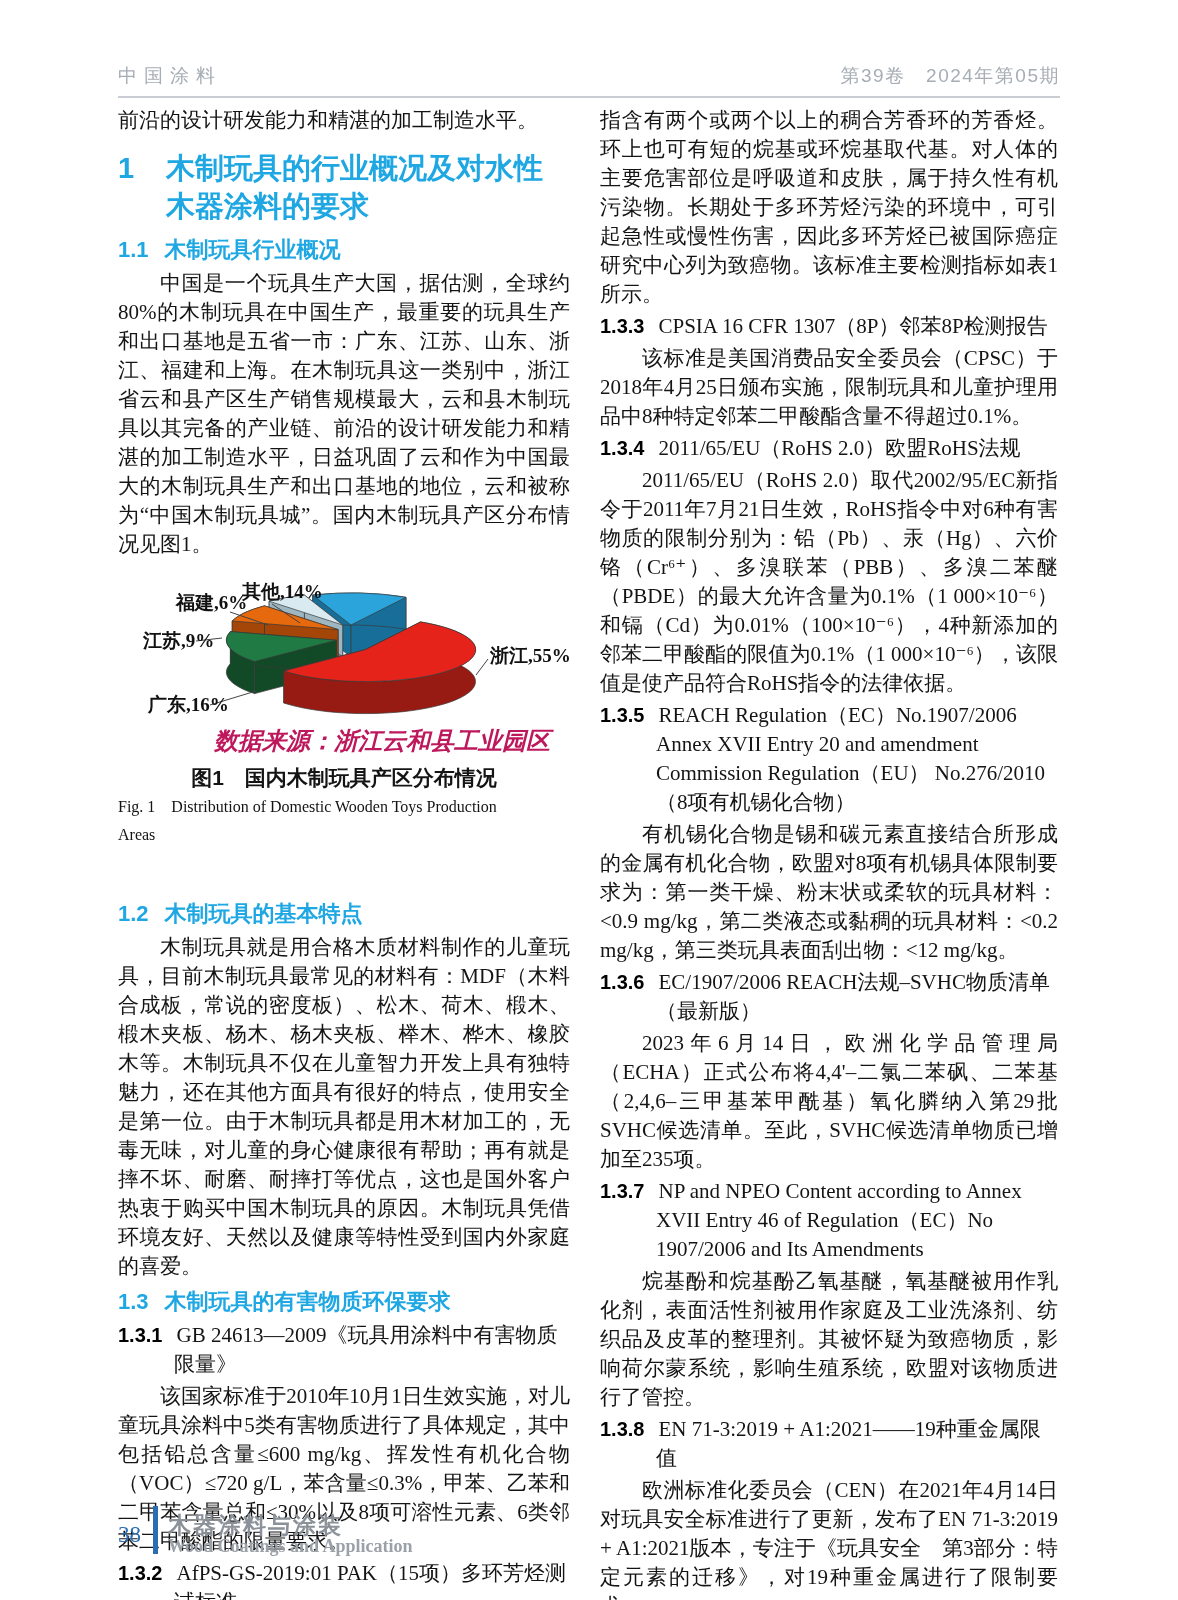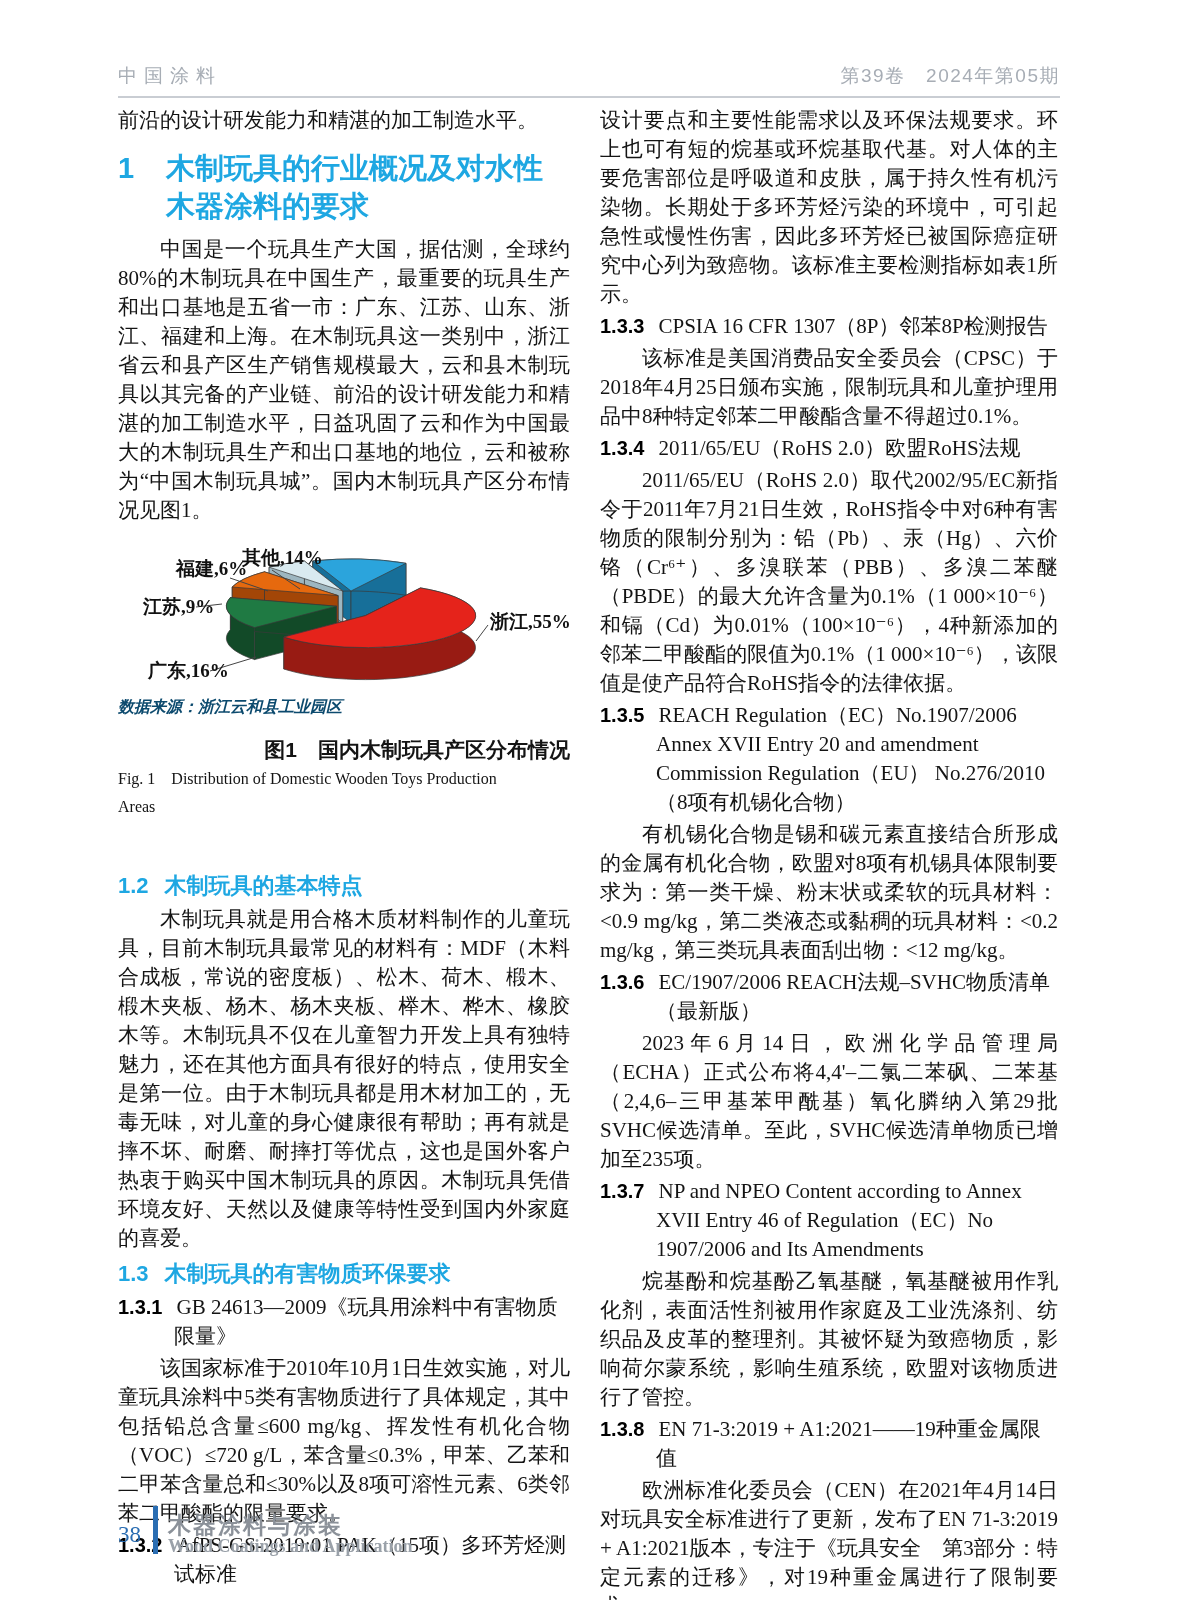--- a/index.html
+++ b/index.html
@@ -36,25 +36,25 @@
   }
   .h2 .num{margin-right:16px;}
   .h3{margin:3px 0;padding-left:56px;text-indent:-56px;text-align:left;}
   .h3 .num{
     color:#000000;font-family:"Liberation Sans","DejaVu Sans",sans-serif;
     font-weight:bold;font-size:20px;margin-right:14px;
   }
   .figure{margin:8px 0 50px;}
   .figure svg{display:block;}
   .fig-source{
-    color:#0c4a6e;font-style:italic;font-weight:bold;
-    padding-right:20px;font-size:16px;line-height:24px;margin-top:4px;text-indent:0;
+    color:#be185d;font-style:italic;font-weight:bold;text-align:right;
+    padding-right:20px;font-size:24px;line-height:24px;margin-top:4px;text-indent:0;
   }
   .fig-cap-zh{
-    text-align:right;font-weight:bold;font-size:21px;line-height:30px;margin-top:16px;
+    text-align:center;font-weight:bold;font-size:21px;line-height:30px;margin-top:10px;
     font-family:"Liberation Sans","DejaVu Sans",sans-serif;text-indent:0;
   }
   .fig-cap-en{
     text-align:left;font-weight:normal;font-size:16px;line-height:28px;text-indent:0;
     font-family:"Liberation Serif","DejaVu Serif",serif;
   }
   .ftr{
     position:absolute;left:118px;top:1506px;display:flex;align-items:flex-end;
   }
   .ftr-num{
@@ -76,20 +76,21 @@
 <body>
 
 <div class="hdr">
   <span class="hdr-left">中国涂料</span>
   <span class="hdr-right">第39卷　2024年第05期</span>
 </div>
 
 <div class="col" id="col-left">
     <div class="para noindent">前沿的设计研发能力和精湛的加工制造水平。</div>
     <div class="h1"><span class="num">1</span><span class="txt">木制玩具的行业概况及对水性木器涂料的要求</span></div>
+    <div class="h2"><span class="num">1.1</span><span class="txt">木制玩具行业概况</span></div>
     <div class="para">中国是一个玩具生产大国，据估测，全球约80%的木制玩具在中国生产，最重要的玩具生产和出口基地是五省一市：广东、江苏、山东、浙江、福建和上海。在木制玩具这一类别中，浙江省云和县产区生产销售规模最大，云和县木制玩具以其完备的产业链、前沿的设计研发能力和精湛的加工制造水平，日益巩固了云和作为中国最大的木制玩具生产和出口基地的地位，云和被称为“中国木制玩具城”。国内木制玩具产区分布情况见图1。</div>
     <div class="figure">
       <svg width="452" height="158" viewBox="0 0 452 158">
         <g>
           <path d="M233.0,58.0L194.7,28.0L194.7,60.0L233.0,90.0Z" fill="#176f99" stroke="#3a3a3a" stroke-width="0.7" stroke-linejoin="round"></path>
           <path d="M233.0,58.0L288.0,30.3L288.0,62.3L233.0,90.0Z" fill="#176f99" stroke="#3a3a3a" stroke-width="0.7" stroke-linejoin="round"></path>
           <path d="M194.7,28.0L203.8,27.2L213.1,26.6L222.7,26.2L232.2,26.0L241.8,26.1L251.3,26.5L260.7,27.1L269.9,27.9L278.8,28.9L287.3,30.2L288.0,30.3L288.0,62.3L287.3,62.2L278.8,60.9L269.9,59.9L260.7,59.1L251.3,58.5L241.8,58.1L232.2,58.0L222.7,58.2L213.1,58.6L203.8,59.2L194.7,60.0Z" fill="#176f99" stroke="#3a3a3a" stroke-width="0.7" stroke-linejoin="round"></path>
           <path d="M233.0,58.0L194.7,28.0A110,32 0 0 1 288.0,30.3Z" fill="#2ba4dc" stroke="#3a3a3a" stroke-width="0.7" stroke-linejoin="round"></path>
         </g>
         <g>
@@ -133,21 +134,21 @@
       <div class="fig-cap-en">Areas</div>
     </div>
     <div class="h2"><span class="num">1.2</span><span class="txt">木制玩具的基本特点</span></div>
     <div class="para">木制玩具就是用合格木质材料制作的儿童玩具，目前木制玩具最常见的材料有：MDF（木料合成板，常说的密度板）、松木、荷木、椴木、椴木夹板、杨木、杨木夹板、榉木、桦木、橡胶木等。木制玩具不仅在儿童智力开发上具有独特魅力，还在其他方面具有很好的特点，使用安全是第一位。由于木制玩具都是用木材加工的，无毒无味，对儿童的身心健康很有帮助；再有就是摔不坏、耐磨、耐摔打等优点，这也是国外客户热衷于购买中国木制玩具的原因。木制玩具凭借环境友好、天然以及健康等特性受到国内外家庭的喜爱。</div>
     <div class="h2"><span class="num">1.3</span><span class="txt">木制玩具的有害物质环保要求</span></div>
     <div class="h3"><span class="num">1.3.1</span><span class="txt">GB 24613—2009《玩具用涂料中有害物质限量》</span></div>
     <div class="para">该国家标准于2010年10月1日生效实施，对儿童玩具涂料中5类有害物质进行了具体规定，其中包括铅总含量≤600 mg/kg、挥发性有机化合物（VOC）≤720 g/L，苯含量≤0.3%，甲苯、乙苯和二甲苯含量总和≤30%以及8项可溶性元素、6类邻苯二甲酸酯的限量要求。</div>
     <div class="h3"><span class="num">1.3.2</span><span class="txt">AfPS-GS-2019:01 PAK（15项）多环芳烃测试标准</span></div>
   </div>
 <div class="col" id="col-right">
-    <div class="para noindent">设计要点和主要性能需求以及环保法规要求。环上也可有短的烷基或环烷基取代基。对人体的主要危害部位是呼吸道和皮肤，属于持久性有机污染物。长期处于多环芳烃污染的环境中，可引起急性或慢性伤害，因此多环芳烃已被国际癌症研究中心列为致癌物。该标准主要检测指标如表1所示。</div>
+    <div class="para noindent">指含有两个或两个以上的稠合芳香环的芳香烃。环上也可有短的烷基或环烷基取代基。对人体的主要危害部位是呼吸道和皮肤，属于持久性有机污染物。长期处于多环芳烃污染的环境中，可引起急性或慢性伤害，因此多环芳烃已被国际癌症研究中心列为致癌物。该标准主要检测指标如表1所示。</div>
     <div class="h3"><span class="num">1.3.3</span><span class="txt">CPSIA 16 CFR 1307（8P）邻苯8P检测报告</span></div>
     <div class="para">该标准是美国消费品安全委员会（CPSC）于2018年4月25日颁布实施，限制玩具和儿童护理用品中8种特定邻苯二甲酸酯含量不得超过0.1%。</div>
     <div class="h3"><span class="num">1.3.4</span><span class="txt">2011/65/EU（RoHS 2.0）欧盟RoHS法规</span></div>
     <div class="para">2011/65/EU（RoHS 2.0）取代2002/95/EC新指令于2011年7月21日生效，RoHS指令中对6种有害物质的限制分别为：铅（Pb）、汞（Hg）、六价铬（Cr⁶⁺）、多溴联苯（PBB）、多溴二苯醚（PBDE）的最大允许含量为0.1%（1 000×10⁻⁶）和镉（Cd）为0.01%（100×10⁻⁶），4种新添加的邻苯二甲酸酯的限值为0.1%（1 000×10⁻⁶），该限值是使产品符合RoHS指令的法律依据。</div>
     <div class="h3"><span class="num">1.3.5</span><span class="txt">REACH Regulation（EC）No.1907/2006 Annex XVII Entry 20 and amendment Commission Regulation（EU） No.276/2010（8项有机锡化合物）</span></div>
     <div class="para">有机锡化合物是锡和碳元素直接结合所形成的金属有机化合物，欧盟对8项有机锡具体限制要求为：第一类干燥、粉末状或柔软的玩具材料：&lt;0.9 mg/kg，第二类液态或黏稠的玩具材料：&lt;0.2 mg/kg，第三类玩具表面刮出物：&lt;12 mg/kg。</div>
     <div class="h3"><span class="num">1.3.6</span><span class="txt">EC/1907/2006 REACH法规–SVHC物质清单（最新版）</span></div>
     <div class="para">2023年6月14日，欧洲化学品管理局（ECHA）正式公布将4,4'–二氯二苯砜、二苯基（2,4,6–三甲基苯甲酰基）氧化膦纳入第29批SVHC候选清单。至此，SVHC候选清单物质已增加至235项。</div>
     <div class="h3"><span class="num">1.3.7</span><span class="txt">NP and NPEO Content according to Annex XVII Entry 46 of Regulation（EC）No 1907/2006 and Its Amendments</span></div>
     <div class="para">烷基酚和烷基酚乙氧基醚，氧基醚被用作乳化剂，表面活性剂被用作家庭及工业洗涤剂、纺织品及皮革的整理剂。其被怀疑为致癌物质，影响荷尔蒙系统，影响生殖系统，欧盟对该物质进行了管控。</div>

